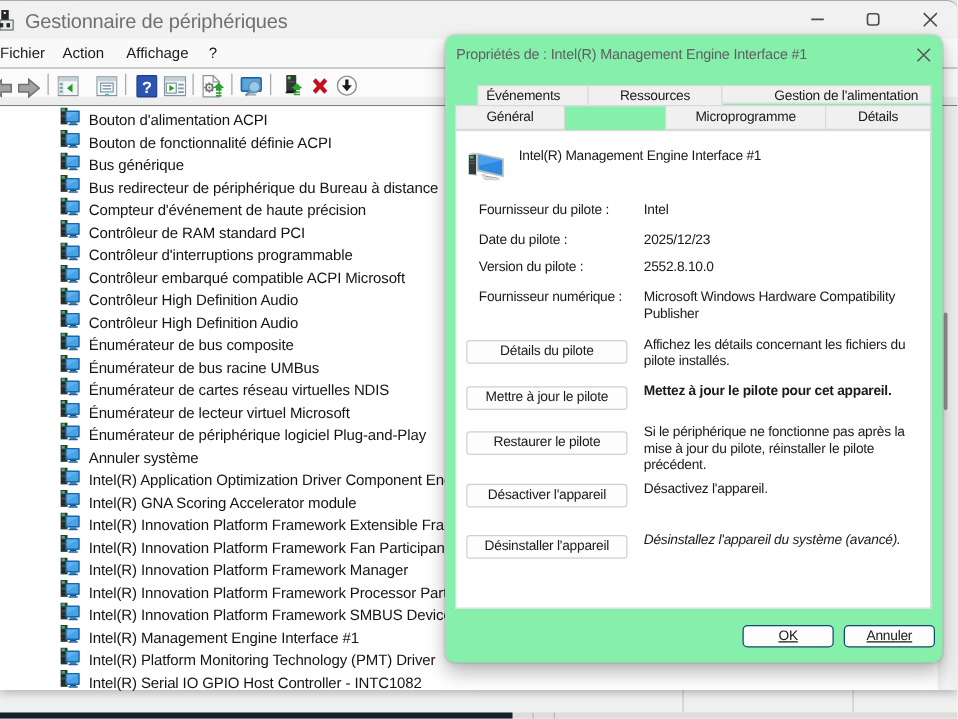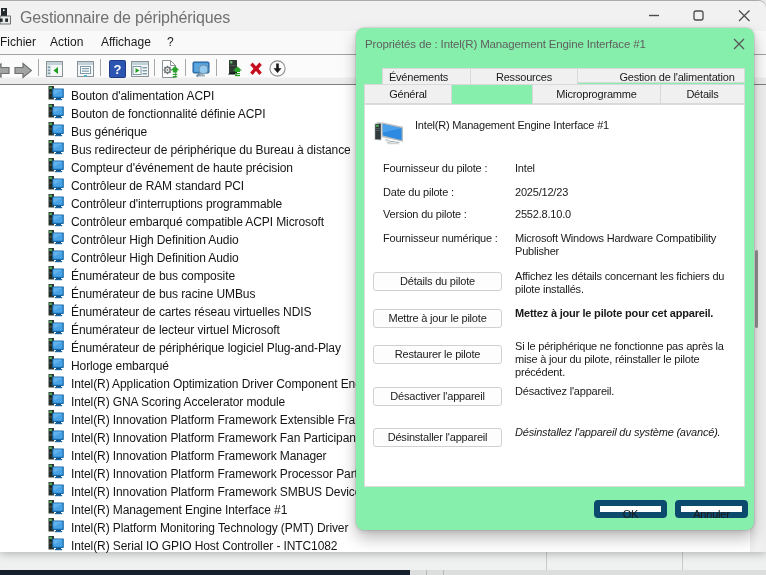--- a/index.html
+++ b/index.html
@@ -29,22 +29,22 @@
   #dlg{left:356px;top:28px;width:398px;height:502px;background:#86efac;
        border-radius:8px;box-shadow:0 8px 16px rgba(0,0,0,.27),0 1px 5px rgba(0,0,0,.10),0 0 0 1px rgba(0,0,0,.07);}
   #dlg-title{left:9px;top:10px;font-size:11.5px;letter-spacing:-0.15px;color:#606060;}
   .tab{position:absolute;background:#f0f0f0;border:1px solid #d9d9d9;box-sizing:border-box;
        font-size:11px;letter-spacing:-0.2px;color:#1a1a1a;text-align:center;}
   #pane{left:8px;top:76px;width:381px;height:383px;background:#fff;border:1px solid #dcdcdc;box-sizing:border-box;}
   .lbl{position:absolute;font-size:11px;letter-spacing:-0.2px;color:#1a1a1a;white-space:nowrap;}
   .btn{position:absolute;left:17px;width:129px;height:19px;background:#fdfdfd;
        border:1px solid #d0d0d0;border-radius:3px;box-sizing:border-box;
        font-size:11px;letter-spacing:-0.2px;color:#1a1a1a;text-align:center;line-height:17px;}
-  .okbtn{position:absolute;width:73px;height:18px;background:#fdfdfd;border:6px solid #0c4a6e;
-       border-radius:4px;box-sizing:border-box;font-size:11px;letter-spacing:-0.2px;color:#1a1a1a;text-align:center;line-height:17px;}
+  .okbtn{position:absolute;width:73px;height:18px;background:#fdfdfd;border:1px solid #0c4a6e;
+       border-radius:4px;box-sizing:border-box;font-size:11px;letter-spacing:-0.2px;color:#1a1a1a;text-align:center;line-height:17px;text-decoration:underline;}
 </style></head>
 <body>
 
   <div class="abs" id="strip1"></div>
   <div class="abs" id="strip2"></div>
   <div class="abs" id="darkbar"></div>
   <div class="abs vline1" style="left:546px;"></div>
   <div class="abs vline1" style="left:682px;"></div>
   <div class="abs vline2" style="left:426px;"></div>
   <div class="abs vline2" style="left:443px;"></div>
@@ -398,21 +398,21 @@
           <rect x="2.3" y="4.2" width="3.4" height="1" fill="#18211c"></rect>
           <rect x="2.3" y="6.4" width="3.4" height="1" fill="#4a554e"></rect>
           <rect x="2.3" y="8.6" width="3.4" height="1" fill="#18211c"></rect>
           <rect x="2.3" y="10.8" width="3.4" height="1" fill="#18211c"></rect>
           <rect x="5.2" y="2.4" width="11.6" height="9.6" rx="0.8" fill="#1766a6"></rect>
           <rect x="6.4" y="3.6" width="9.2" height="7.2" fill="#47a2e6"></rect>
           <path d="M6.4 3.6 H15.6 L6.4 9 Z" fill="#61b2ec"></path>
           <rect x="9" y="12" width="5" height="1" fill="#15507e"></rect>
           <rect x="7.8" y="13" width="7.4" height="1.2" fill="#1766a6"></rect>
         </svg>
-        <span>Horloge embarqué</span>
+        <span>Annuler système</span>
       </div>
       <div class="row" style="top:289px">
         <svg width="18" height="15" viewBox="0 0 18 15">
           <rect x="1.5" y="0" width="5.5" height="13.5" fill="#2e3833"></rect>
           <rect x="2.3" y="0.8" width="2.6" height="2.2" fill="#4fae57"></rect>
           <rect x="2.3" y="4.2" width="3.4" height="1" fill="#18211c"></rect>
           <rect x="2.3" y="6.4" width="3.4" height="1" fill="#4a554e"></rect>
           <rect x="2.3" y="8.6" width="3.4" height="1" fill="#18211c"></rect>
           <rect x="2.3" y="10.8" width="3.4" height="1" fill="#18211c"></rect>
           <rect x="5.2" y="2.4" width="11.6" height="9.6" rx="0.8" fill="#1766a6"></rect>

